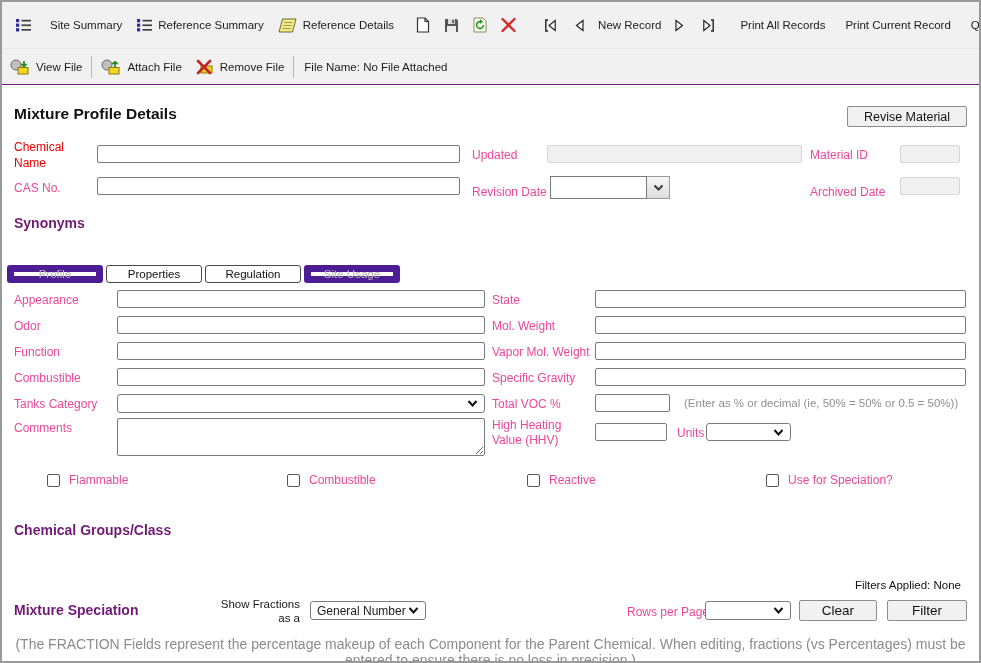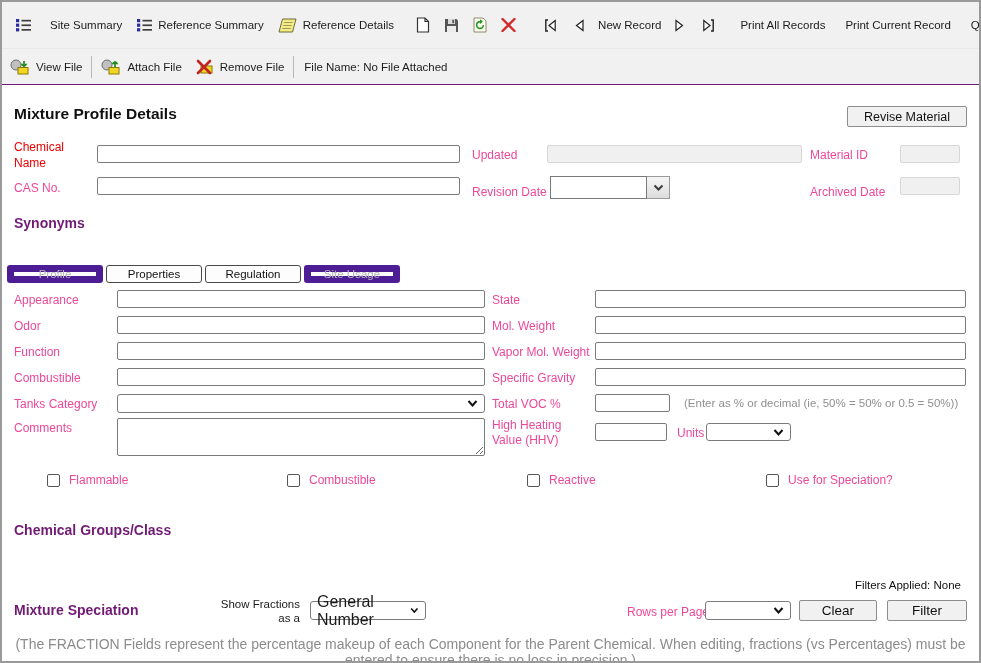--- a/index.html
+++ b/index.html
@@ -35,21 +35,21 @@
     height:18px; font-family:"Liberation Sans",sans-serif; font-size:12px; padding:0 4px; width:100%;
   }
   .ro { background:#f0f0f0; border:1px solid #d7d7d7; border-radius:2px; height:18px; }
   .txt {
     border:1px solid #7b7b7b; border-radius:2px; background:#fff; width:100%; height:38px;
     font-family:"Liberation Sans",sans-serif; font-size:12px; padding:2px 4px; resize:both;
   }
   .sel {
     border:1px solid #7b7b7b; border-radius:3px; background:#fff; height:19px;
     display:flex; align-items:center; justify-content:space-between;
-    font-size:16px; padding:4px 6px; cursor:default;
+    font-size:12px; padding:4px 6px; cursor:default;
   }
   .combo { display:flex; height:23px; }
   .combo-field { width:97px; border:1px solid #7a7a7a; background:#fff; }
   .combo-btn {
     width:23px; border:1px solid #9a9a9a; border-left:none;
     background:linear-gradient(#f6f6f6,#dcdcdc);
     display:flex; align-items:center; justify-content:center;
   }
   .btn-gray {
     background:#f1f1f1; border:1px solid #8d8d8d; border-radius:2px;

